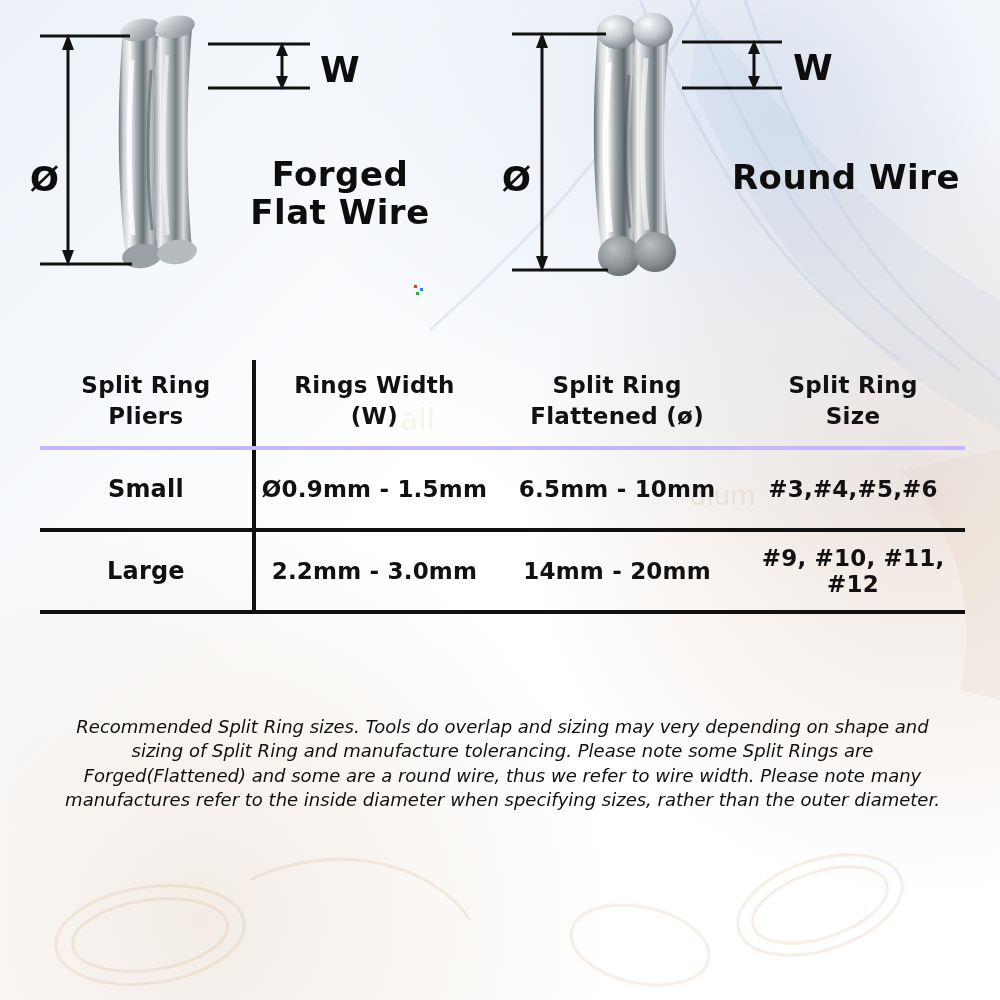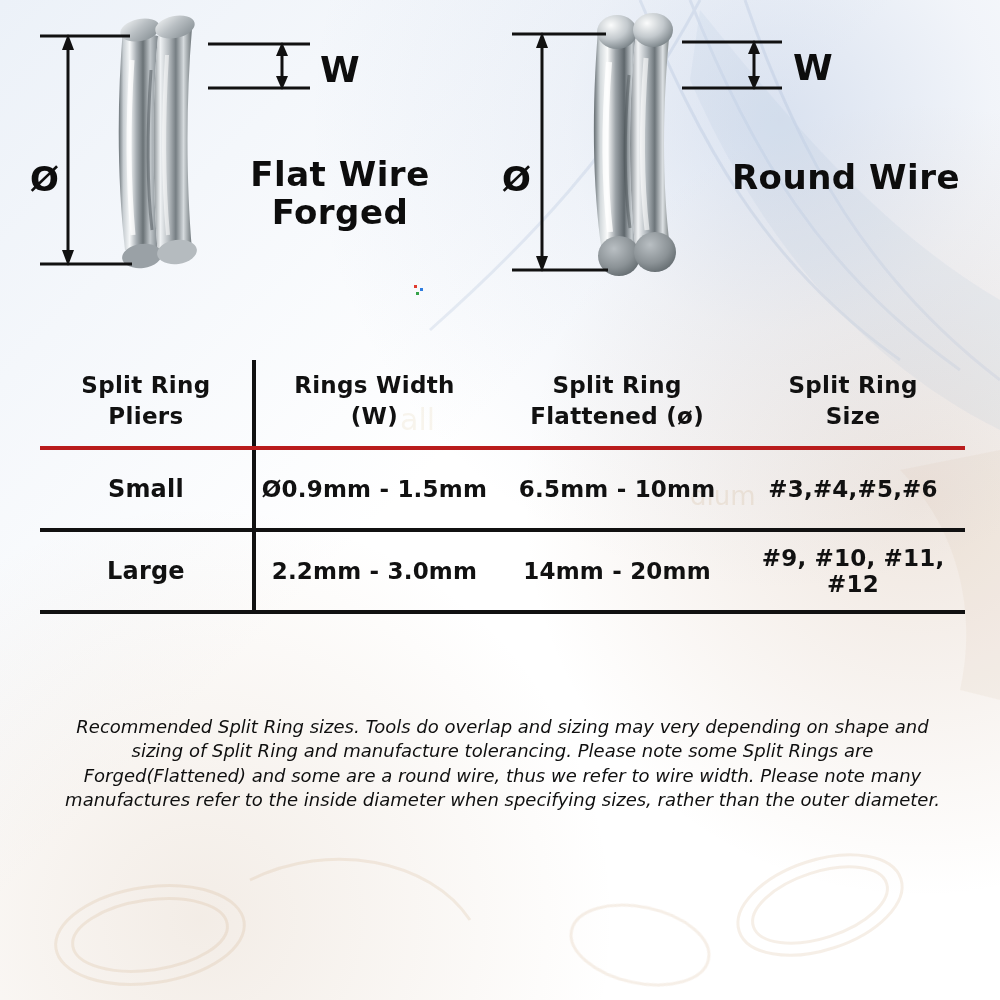--- a/index.html
+++ b/index.html
@@ -95,21 +95,21 @@
   table.sizes td {
     font-size: 23px;
     font-weight: bold;
     letter-spacing: .2px;
     height: 58px;
   }
   table.sizes td.first {
     font-size: 24px;
   }
   table.sizes tr.head th {
-    border-bottom: 4px solid #b91c1c;
+    border-bottom: 4px solid #c4b5fd;
   }
   table.sizes tbody tr td {
     border-bottom: 4px solid #111;
   }
   table.sizes tbody tr:last-child td {
     border-bottom: 4px solid #111;
   }
   
   table.sizes th:first-child,
   table.sizes td:first-child {
@@ -223,22 +223,22 @@
         <line x1="188" y1="88" x2="290" y2="88"></line>
         <line x1="262" y1="52" x2="262" y2="80"></line>
       </g>
       <polygon points="262,42 256,56 268,56" fill="#111"></polygon>
       <polygon points="262,90 256,76 268,76" fill="#111"></polygon>
     </svg>
 
     <div class="dia-label label-dia" style="left:10px; top:160px;">Ø</div>
     <div class="dia-label label-w" style="left:300px; top:50px;">W</div>
     <div class="dia-label label-wire-name" style="left:195px; top:155px; width:250px;">
+      <div>Forged</div>
       <div>Flat Wire</div>
-      <div>Forged</div>
     </div>
   </div>
 
   <div class="diagram right">
     <svg width="470" height="330" viewBox="0 0 470 330">
       <defs>
         <linearGradient id="roundBody" x1="0" y1="0" x2="1" y2="0">
           <stop offset="0%" stop-color="#666e73"></stop>
           <stop offset="15%" stop-color="#d3d9dc"></stop>
           <stop offset="32%" stop-color="#fafbfb"></stop>

